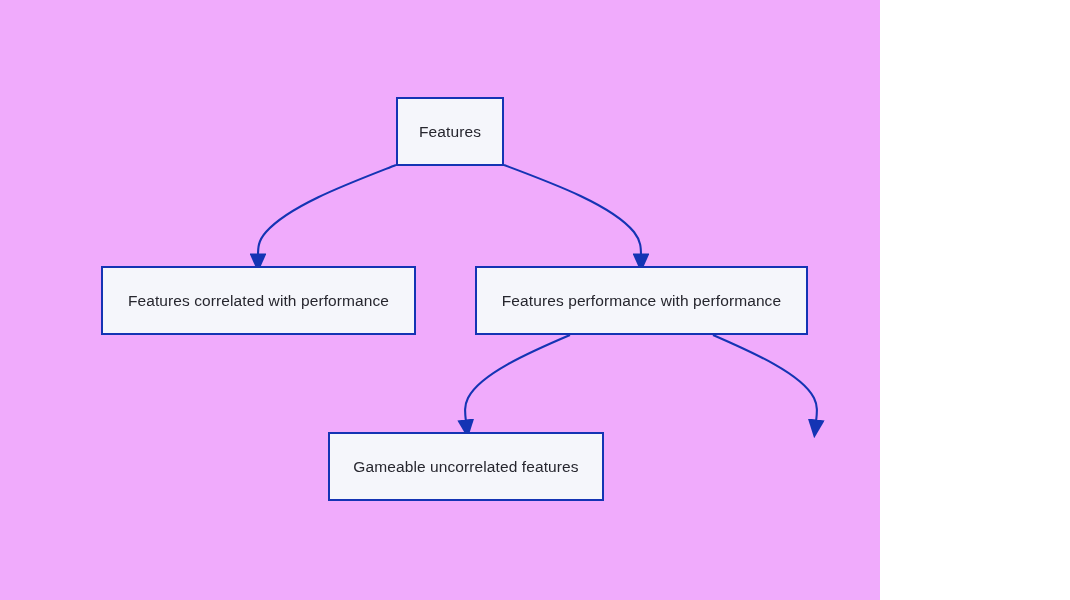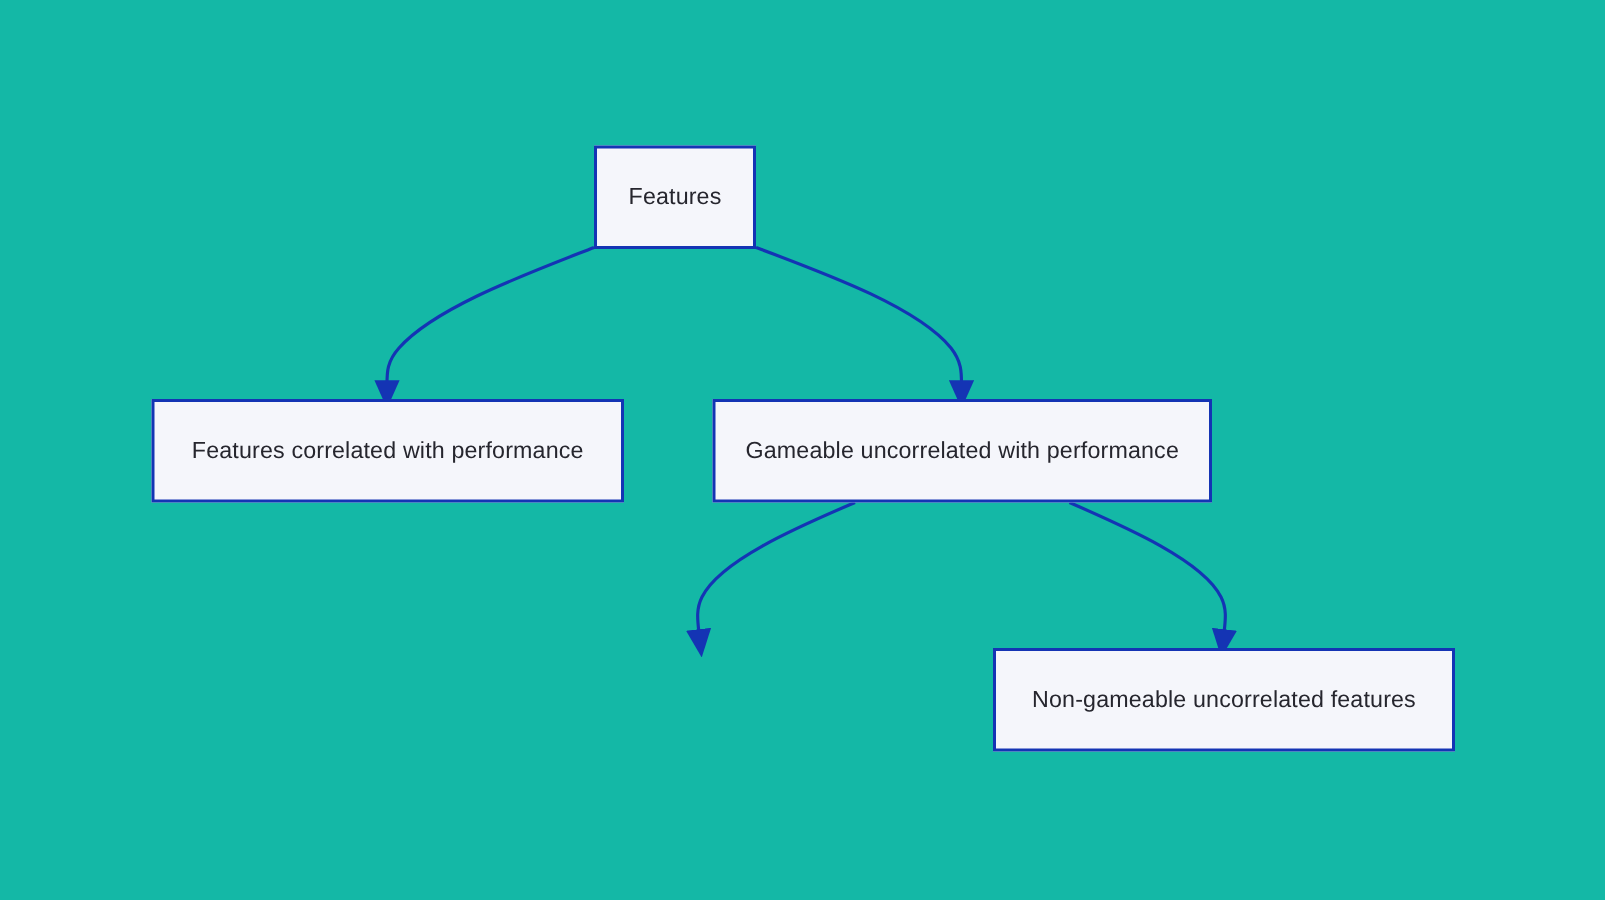--- a/index.html
+++ b/index.html
@@ -9,23 +9,23 @@
     background: #ffffff;
   }
   body {
     width: 1070px;
     height: 600px;
     font-family: "Liberation Sans", sans-serif;
     overflow: hidden;
   }
   #diagram-canvas {
     position: relative;
-    width: 1070px;
+    width: 880px;
     height: 600px;
-    background: #14b8a6;
+    background: #f0abfc;
   }
   #edge-layer {
     position: absolute;
     left: 0;
     top: 0;
     width: 1070px;
     height: 600px;
     pointer-events: none;
   }
   .node {
@@ -77,21 +77,21 @@
 
   <div class="node" id="node-features">
     <span class="node-label">Features</span>
   </div>
 
   <div class="node" id="node-correlated">
     <span class="node-label">Features correlated with performance</span>
   </div>
 
   <div class="node" id="node-uncorrelated">
-    <span class="node-label">Gameable uncorrelated with performance</span>
+    <span class="node-label">Features performance with performance</span>
   </div>
 
+  <div class="node" id="node-gameable">
+    <span class="node-label">Gameable uncorrelated features</span>
+  </div>
 
-  <div class="node" id="node-non-gameable">
-    <span class="node-label">Non-gameable uncorrelated features</span>
-  </div>
 
 </div>
 
 </body></html>

